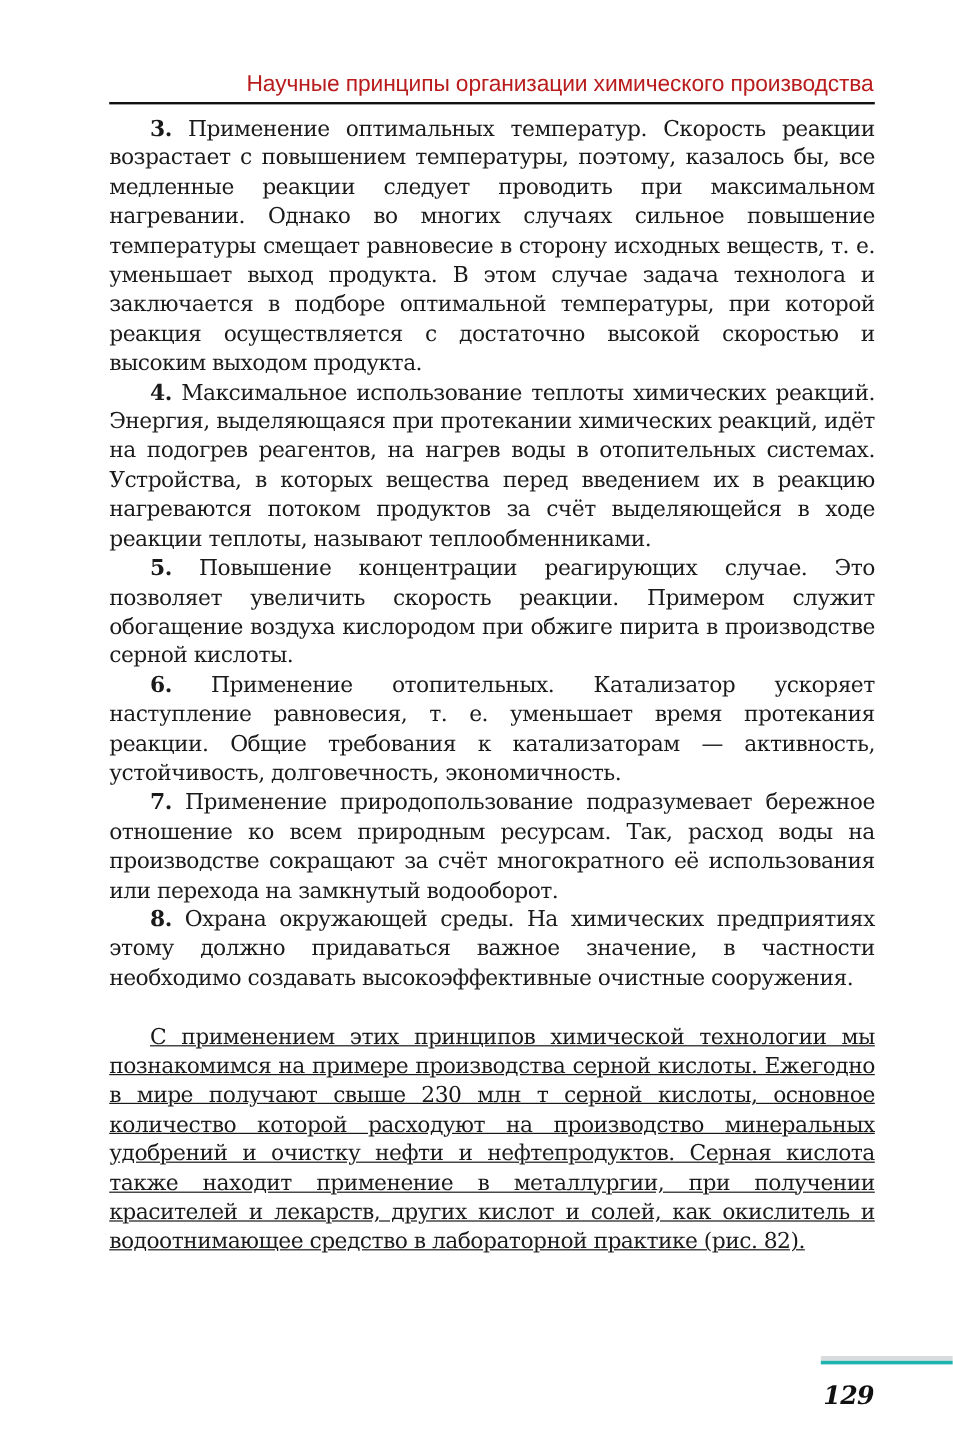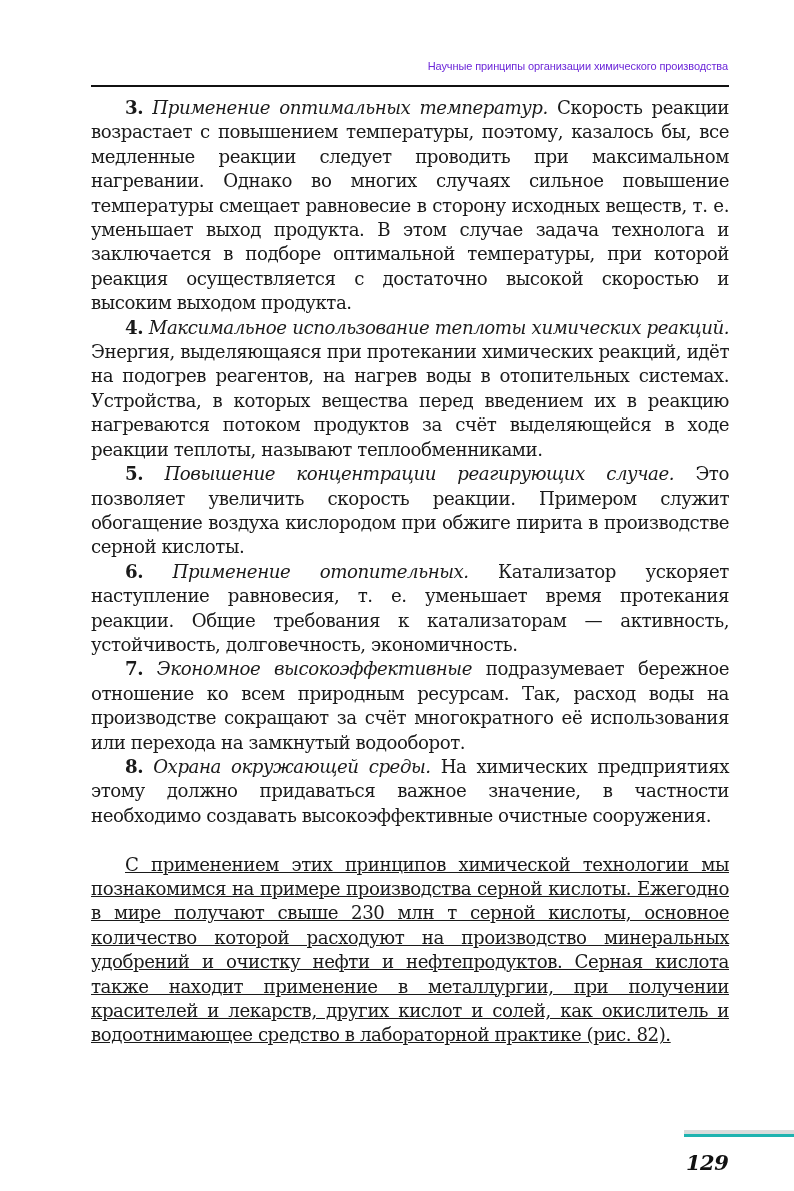--- a/index.html
+++ b/index.html
@@ -1,50 +1,50 @@
 <!DOCTYPE html>
 <html><head>
 <meta charset="utf-8">
 <style>
   html, body { margin: 0; padding: 0; background: #ffffff; }
   body { width: 794px; height: 1191px; position: relative; overflow: hidden; color: #1a1a1a; }
   .running-head {
     position: absolute; left: 94px; top: 60px; width: 634px;
-    text-align: right; font-family: "Liberation Sans", sans-serif; font-size: 11px;
-    letter-spacing: -0.1px; color: #6d28d9;
+    text-align: right; font-family: "Liberation Sans", sans-serif; font-size: 19px;
+    letter-spacing: -0.1px; color: #b91c1c;
   }
   .head-rule { position: absolute; left: 91px; top: 85px; width: 638px; height: 1.5px; background: #111; }
   .body-text {
     position: absolute; left: 91px; top: 96px; width: 638px;
     font-family: "DejaVu Serif", serif; font-size: 18.2px; line-height: 24.4px;
     text-align: justify; letter-spacing: -0.45px; word-spacing: 0px;
   }
   .body-text p { margin: 0; text-indent: 34px; hyphens: manual; }
   .body-text p.spaced { margin-top: 24.4px; text-decoration: underline; }
   .num { font-weight: bold; }
-  .term { font-style: italic; }
+  .term { }
   .page-num {
     position: absolute; left: 686px; top: 1150px;
     font-family: "DejaVu Serif", serif; font-style: italic; font-weight: bold;
     font-size: 21px; color: #111; letter-spacing: -0.5px;
   }
   .page-bar-gray { position: absolute; left: 684px; top: 1130px; width: 110px; height: 4px; background: #d9dcdc; }
   .page-bar-teal { position: absolute; left: 684px; top: 1134px; width: 110px; height: 3px; background: #1fb3b0; }
 </style>
 </head>
 <body>
 
 <div class="running-head">Научные принципы организации химического производства</div>
 <div class="head-rule"></div>
 
 <div class="body-text">
   <p><span class="num">3.</span> <span class="term">Применение оптимальных температур.</span><span> Скорость реакции возрастает с повышением температуры, поэтому, казалось бы, все медленные реакции следует проводить при максимальном нагревании. Однако во многих случаях сильное повышение температуры смещает равновесие в сторону исходных веществ, т. е. уменьшает выход продукта. В этом случае задача технолога и заключается в подборе оптимальной температуры, при которой реакция осуществляется с достаточно высокой скоростью и высоким выходом продукта.</span></p>
   <p><span class="num">4.</span> <span class="term">Максимальное использование теплоты химических реакций.</span><span> Энергия, выделяющаяся при протекании химических реакций, идёт на подогрев реагентов, на нагрев воды в отопительных системах. Устройства, в которых вещества перед введением их в реакцию нагреваются потоком продуктов за счёт выделяющейся в ходе реакции теплоты, называют теплообменниками.</span></p>
   <p><span class="num">5.</span> <span class="term">Повышение концентрации реагирующих случае.</span><span> Это позволяет увеличить скорость реакции. Примером служит обогащение воздуха кислородом при обжиге пирита в производстве серной кислоты.</span></p>
   <p><span class="num">6.</span> <span class="term">Применение отопительных.</span><span> Катализатор ускоряет наступление равновесия, т. е. уменьшает время протекания реакции. Общие требования к катализаторам — активность, устойчивость, долговечность, экономичность.</span></p>
-  <p><span class="num">7.</span> <span class="term">Экономное высокоэффективные</span><span> подразумевает бережное отношение ко всем природным ресурсам. Так, расход воды на производстве сокращают за счёт многократного её использования или перехода на замкнутый водооборот.</span></p>
+  <p><span class="num">7.</span> <span class="term">Применение природопользование</span><span> подразумевает бережное отношение ко всем природным ресурсам. Так, расход воды на производстве сокращают за счёт многократного её использования или перехода на замкнутый водооборот.</span></p>
   <p><span class="num">8.</span> <span class="term">Охрана окружающей среды.</span><span> На химических предприятиях этому должно придаваться важное значение, в частности необходимо создавать высокоэффективные очистные сооружения.</span></p>
   <p class="spaced">С применением этих принципов химической технологии мы познакомимся на примере производства серной кислоты. Ежегодно в мире получают свыше 230 млн т серной кислоты, основное количество которой расходуют на производство минеральных удобрений и очистку нефти и нефтепродуктов. Серная кислота также находит применение в металлургии, при получении красителей и лекарств, других кислот и солей, как окислитель и водоотнимающее средство в лабораторной практике (рис. 82).</p>
 </div>
 
 <div class="page-num">129</div>
 <div class="page-bar-gray"></div>
 <div class="page-bar-teal" style="background: rgb(31, 179, 176);"></div>
 
 </body></html>

